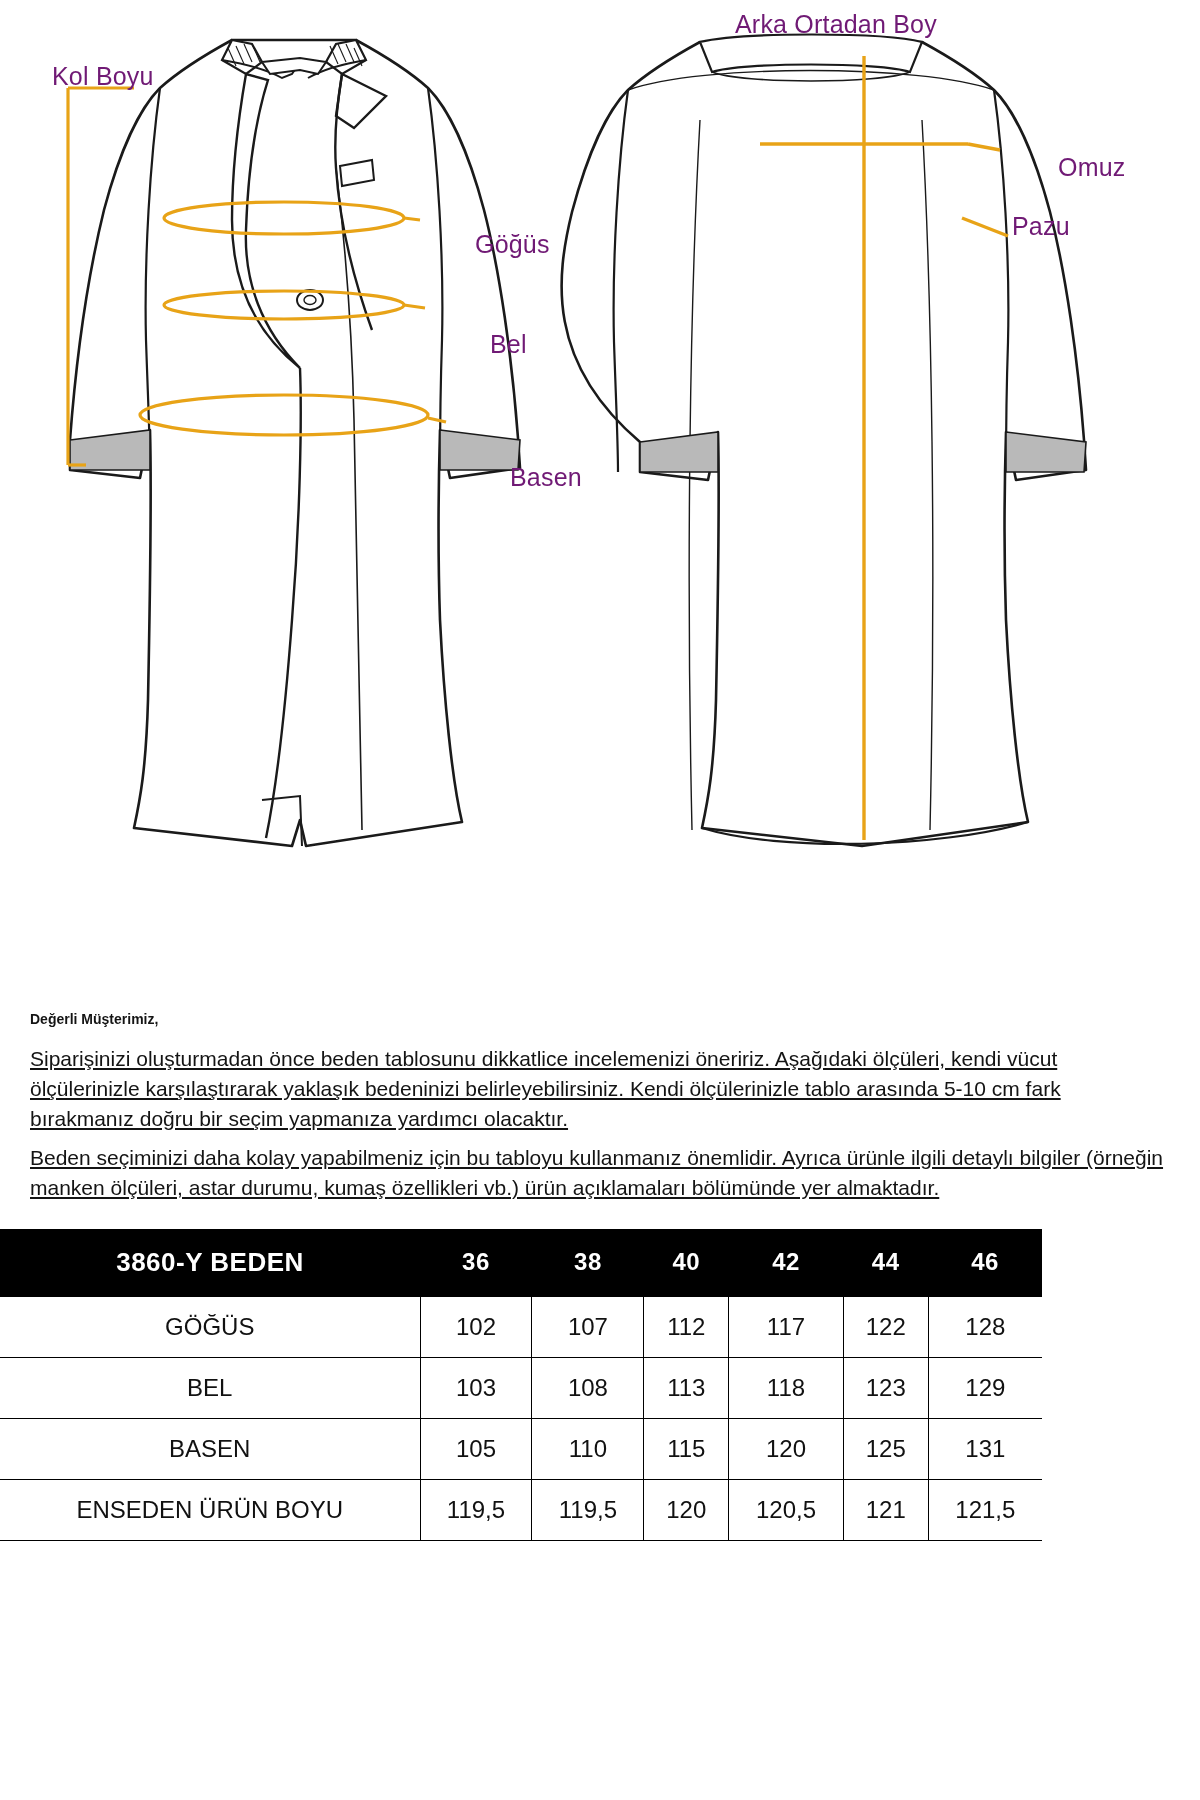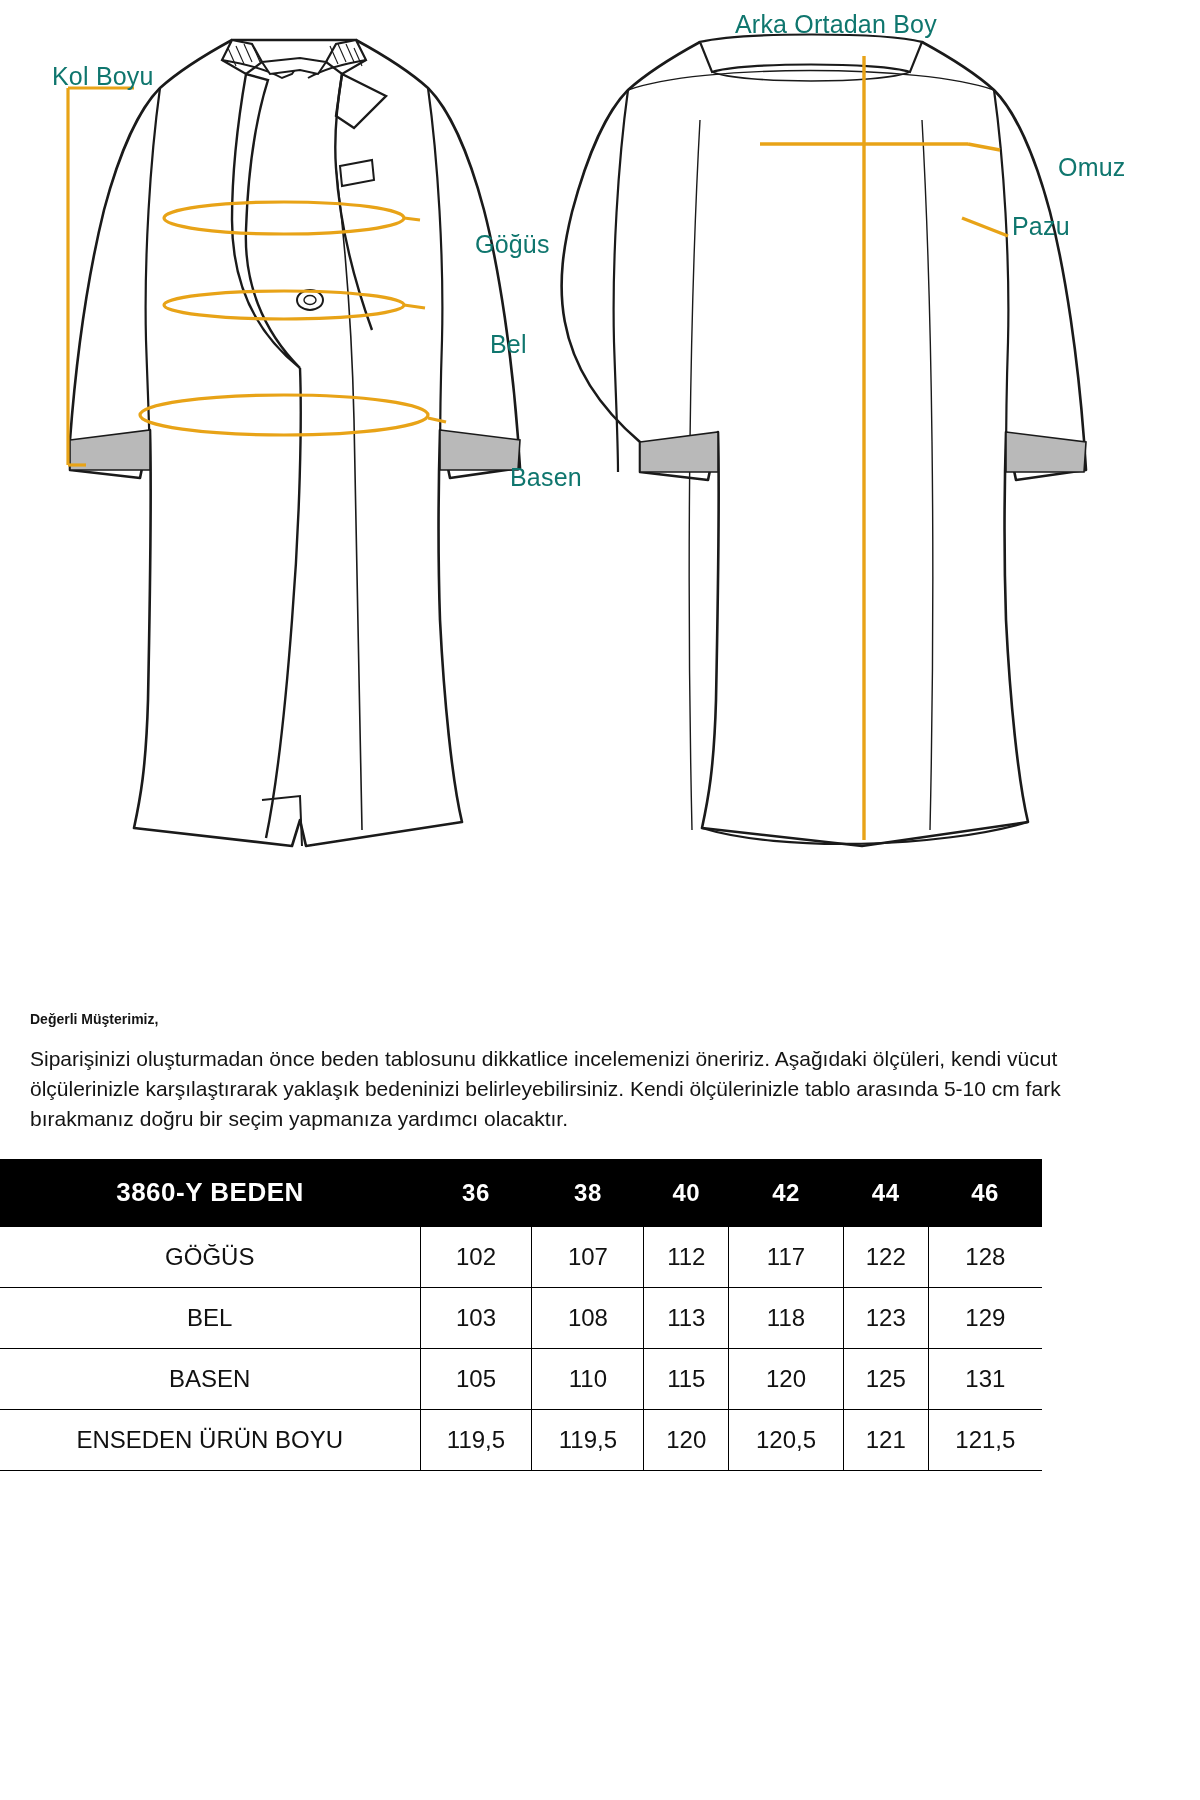--- a/index.html
+++ b/index.html
@@ -25,21 +25,21 @@
     height: 1010px;
   }
   .diagram svg {
     position: absolute;
     top: 0;
     left: 0;
   }
   .dlabel {
     position: absolute;
     font-size: 25px;
-    color: #0f766e;
+    color: #701a75;
     white-space: nowrap;
     letter-spacing: 0.2px;
   }
   .lbl-kolboyu   { left: 52px;  top: 62px; }
   .lbl-arka      { left: 735px; top: 10px; }
   .lbl-gogus     { left: 475px; top: 230px; }
   .lbl-bel       { left: 490px; top: 330px; }
   .lbl-basen     { left: 510px; top: 463px; }
   .lbl-omuz      { left: 1058px; top: 153px; }
   .lbl-pazu      { left: 1012px; top: 212px; }
@@ -51,20 +51,21 @@
     line-height: 1.42;
     color: #141414;
   }
   .desc .salute {
     font-weight: bold;
     margin-bottom: 14px;
     font-size: 14px;
   }
   .desc p {
     margin: 0 0 10px 0;
+    text-decoration: underline;
   }
 
   
   .table-wrap {
     margin-top: 26px;
     padding: 0 0 0 0;
   }
   table.size-table {
     width: 1042px;
     border-collapse: collapse;
@@ -233,20 +234,21 @@
     <div class="dlabel lbl-gogus">Göğüs</div>
     <div class="dlabel lbl-bel">Bel</div>
     <div class="dlabel lbl-basen">Basen</div>
     <div class="dlabel lbl-omuz">Omuz</div>
     <div class="dlabel lbl-pazu">Pazu</div>
   </div>
 
   <div class="desc">
     <div class="salute">Değerli Müşterimiz,</div>
     <p>Siparişinizi oluşturmadan önce beden tablosunu dikkatlice incelemenizi öneririz. Aşağıdaki ölçüleri, kendi vücut ölçülerinizle karşılaştırarak yaklaşık bedeninizi belirleyebilirsiniz. Kendi ölçülerinizle tablo arasında 5-10 cm fark bırakmanız doğru bir seçim yapmanıza yardımcı olacaktır.</p>
+    <p>Beden seçiminizi daha kolay yapabilmeniz için bu tabloyu kullanmanız önemlidir. Ayrıca ürünle ilgili detaylı bilgiler (örneğin manken ölçüleri, astar durumu, kumaş özellikleri vb.) ürün açıklamaları bölümünde yer almaktadır.</p>
   </div>
 
   <div class="table-wrap">
     <table class="size-table">
       <thead>
         <tr>
           <th class="first">3860-Y BEDEN</th>
           <th>36</th>
           <th>38</th>
           <th>40</th>

